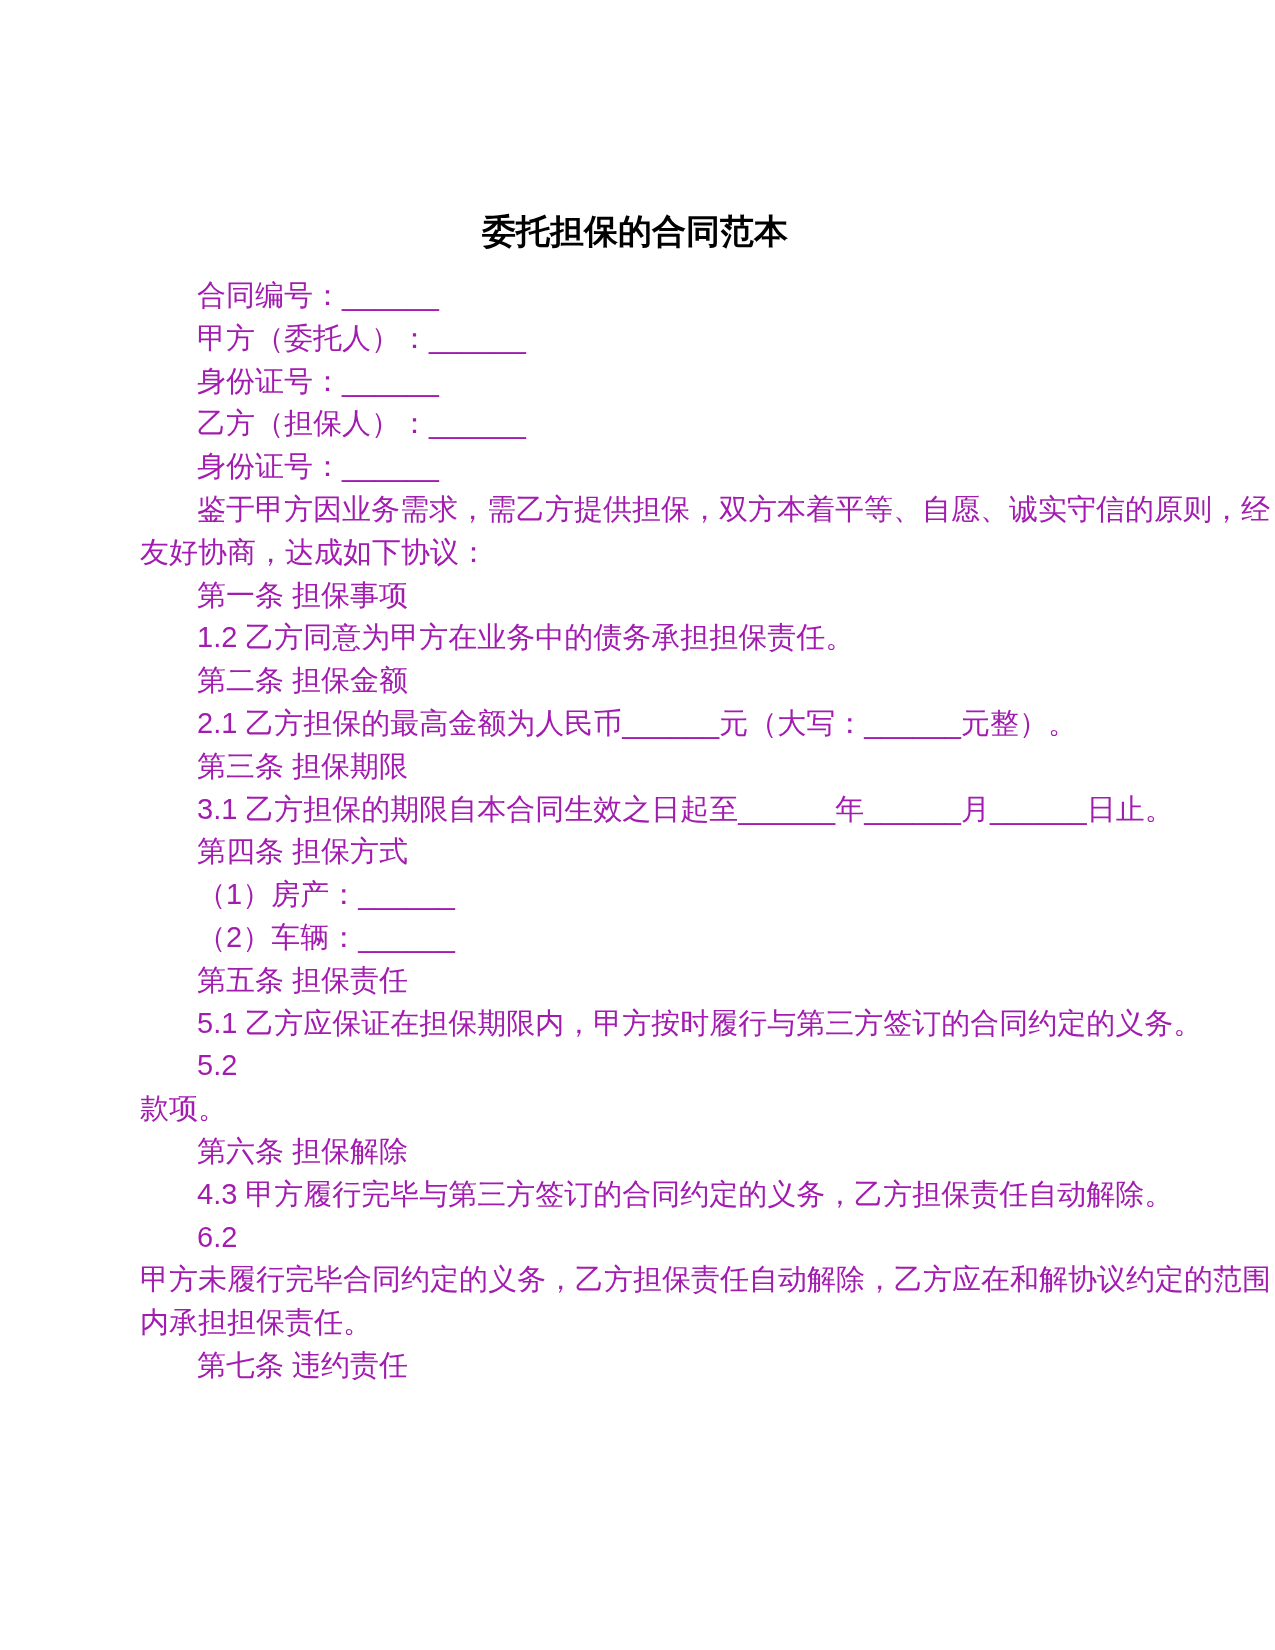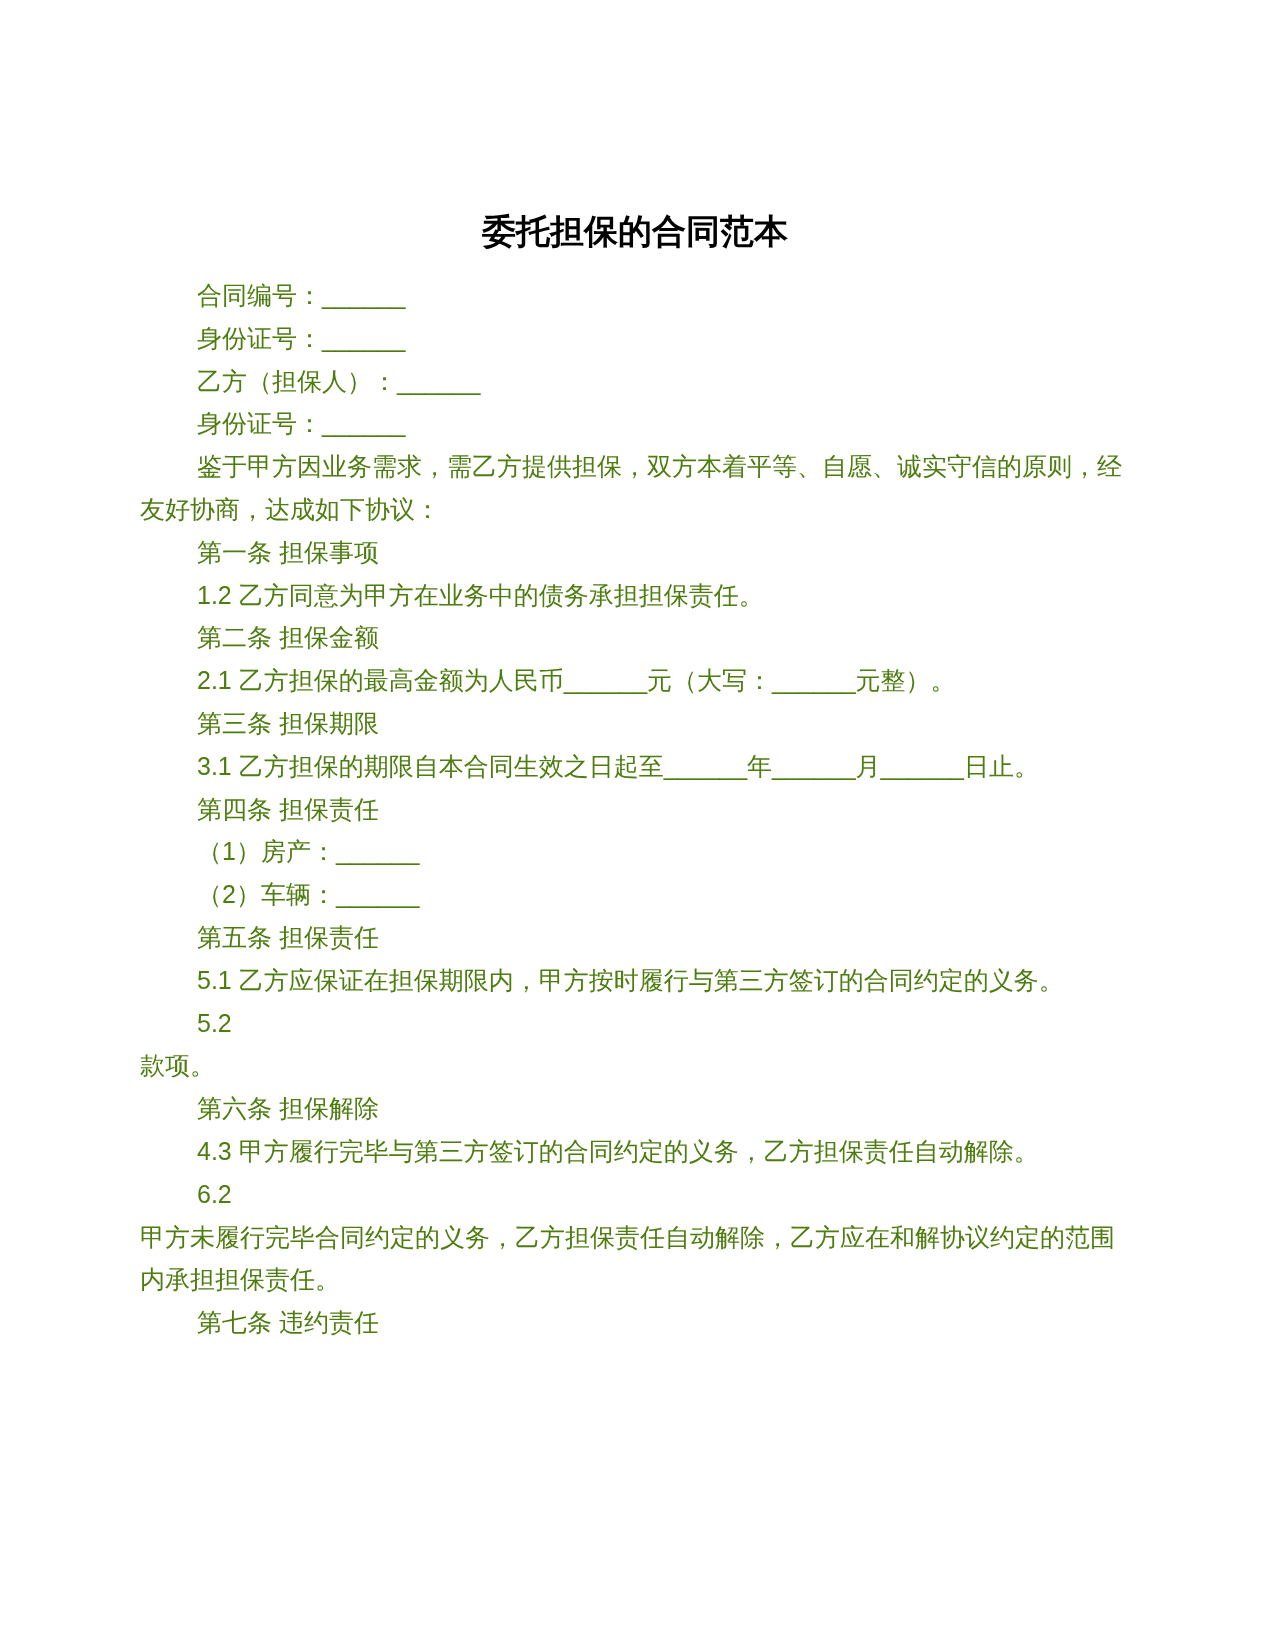--- a/index.html
+++ b/index.html
@@ -35,50 +35,51 @@
     font-weight: 700;
     line-height: 48px;
     letter-spacing: 0;
     color: #000000;
   }
   .doc-body {
     position: absolute;
     top: 243px;
     left: 140px;
     width: 995px;
-    font-size: 25px;
+    font-size: 29px;
     line-height: 42.8px;
-    color: #4d7c0f;
+    color: #a21caf;
   }
   .doc-line {
     white-space: pre;
   }
   .doc-line.indent {
     padding-left: 57px;
   }
 </style>
 </head>
 <body>
 
 <div class="page">
   <h1 class="doc-title">委托担保的合同范本</h1>
   <div class="doc-body">
       <div class="doc-line indent">合同编号：______</div>
+      <div class="doc-line indent">甲方（委托人）：______</div>
       <div class="doc-line indent">身份证号：______</div>
       <div class="doc-line indent">乙方（担保人）：______</div>
       <div class="doc-line indent">身份证号：______</div>
       <div class="doc-line indent">鉴于甲方因业务需求，需乙方提供担保，双方本着平等、自愿、诚实守信的原则，经</div>
       <div class="doc-line">友好协商，达成如下协议：</div>
       <div class="doc-line indent">第一条 担保事项</div>
       <div class="doc-line indent">1.2 乙方同意为甲方在业务中的债务承担担保责任。</div>
       <div class="doc-line indent">第二条 担保金额</div>
       <div class="doc-line indent">2.1 乙方担保的最高金额为人民币______元（大写：______元整）。</div>
       <div class="doc-line indent">第三条 担保期限</div>
       <div class="doc-line indent">3.1 乙方担保的期限自本合同生效之日起至______年______月______日止。</div>
-      <div class="doc-line indent">第四条 担保责任</div>
+      <div class="doc-line indent">第四条 担保方式</div>
       <div class="doc-line indent">（1）房产：______</div>
       <div class="doc-line indent">（2）车辆：______</div>
       <div class="doc-line indent">第五条 担保责任</div>
       <div class="doc-line indent">5.1 乙方应保证在担保期限内，甲方按时履行与第三方签订的合同约定的义务。</div>
       <div class="doc-line indent">5.2</div>
       <div class="doc-line">款项。</div>
       <div class="doc-line indent">第六条 担保解除</div>
       <div class="doc-line indent">4.3 甲方履行完毕与第三方签订的合同约定的义务，乙方担保责任自动解除。</div>
       <div class="doc-line indent">6.2</div>
       <div class="doc-line">甲方未履行完毕合同约定的义务，乙方担保责任自动解除，乙方应在和解协议约定的范围</div>

